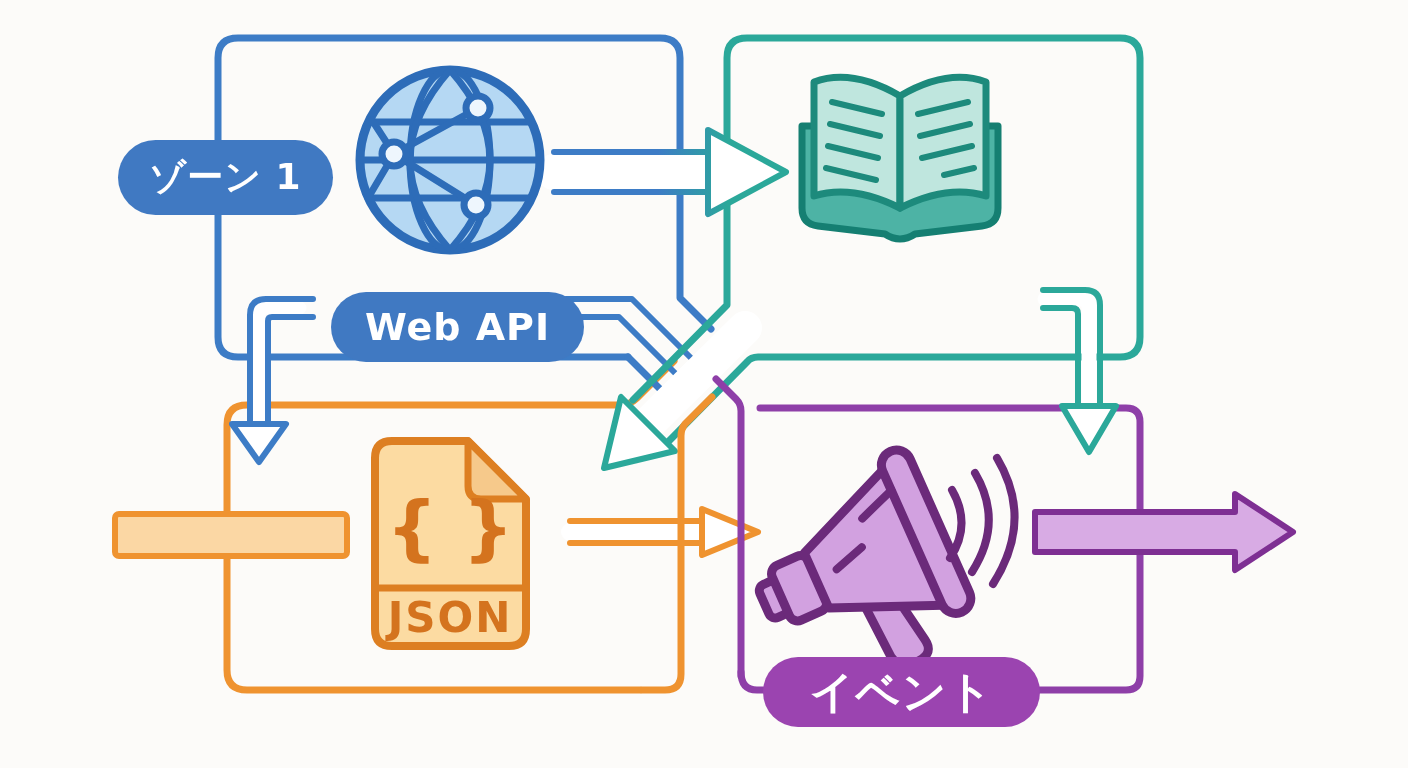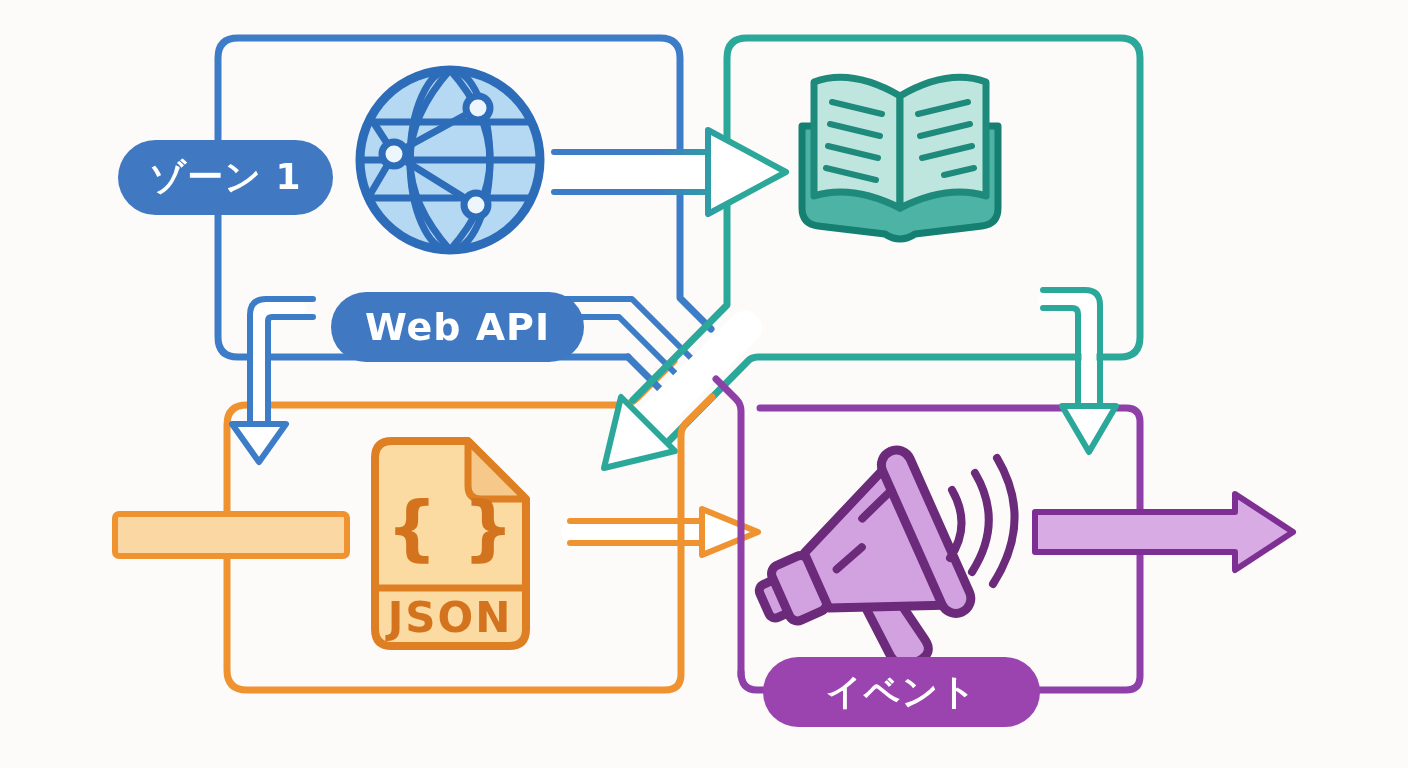--- a/index.html
+++ b/index.html
@@ -127,15 +127,15 @@
     <g fill="none" stroke="#6b2a7a" stroke-width="8" stroke-linecap="round">
       <path d="M 952,490 Q 972,525 950,558"></path>
       <path d="M 975,473 Q 1004,522 972,572"></path>
       <path d="M 997,458 Q 1034,520 993,584"></path>
     </g>
   </g>
 </svg>
 
 <div class="pill pill-blue" style="left:118px;top:140px;width:215px;height:75px;font-size:36px;">ゾーン 1</div>
 <div class="pill pill-blue" style="left:331px;top:272px;width:253px;height:70px;font-size:38px;margin-top:20px;">Web API</div>
-<div class="pill pill-purple" style="left:763px;top:657px;width:277px;height:70px;font-size:36px;">イベント</div>
+<div class="pill pill-purple" style="left:763px;top:657px;width:277px;height:70px;font-size:44px;">イベント</div>
 
 </div>
 
 </body></html>

